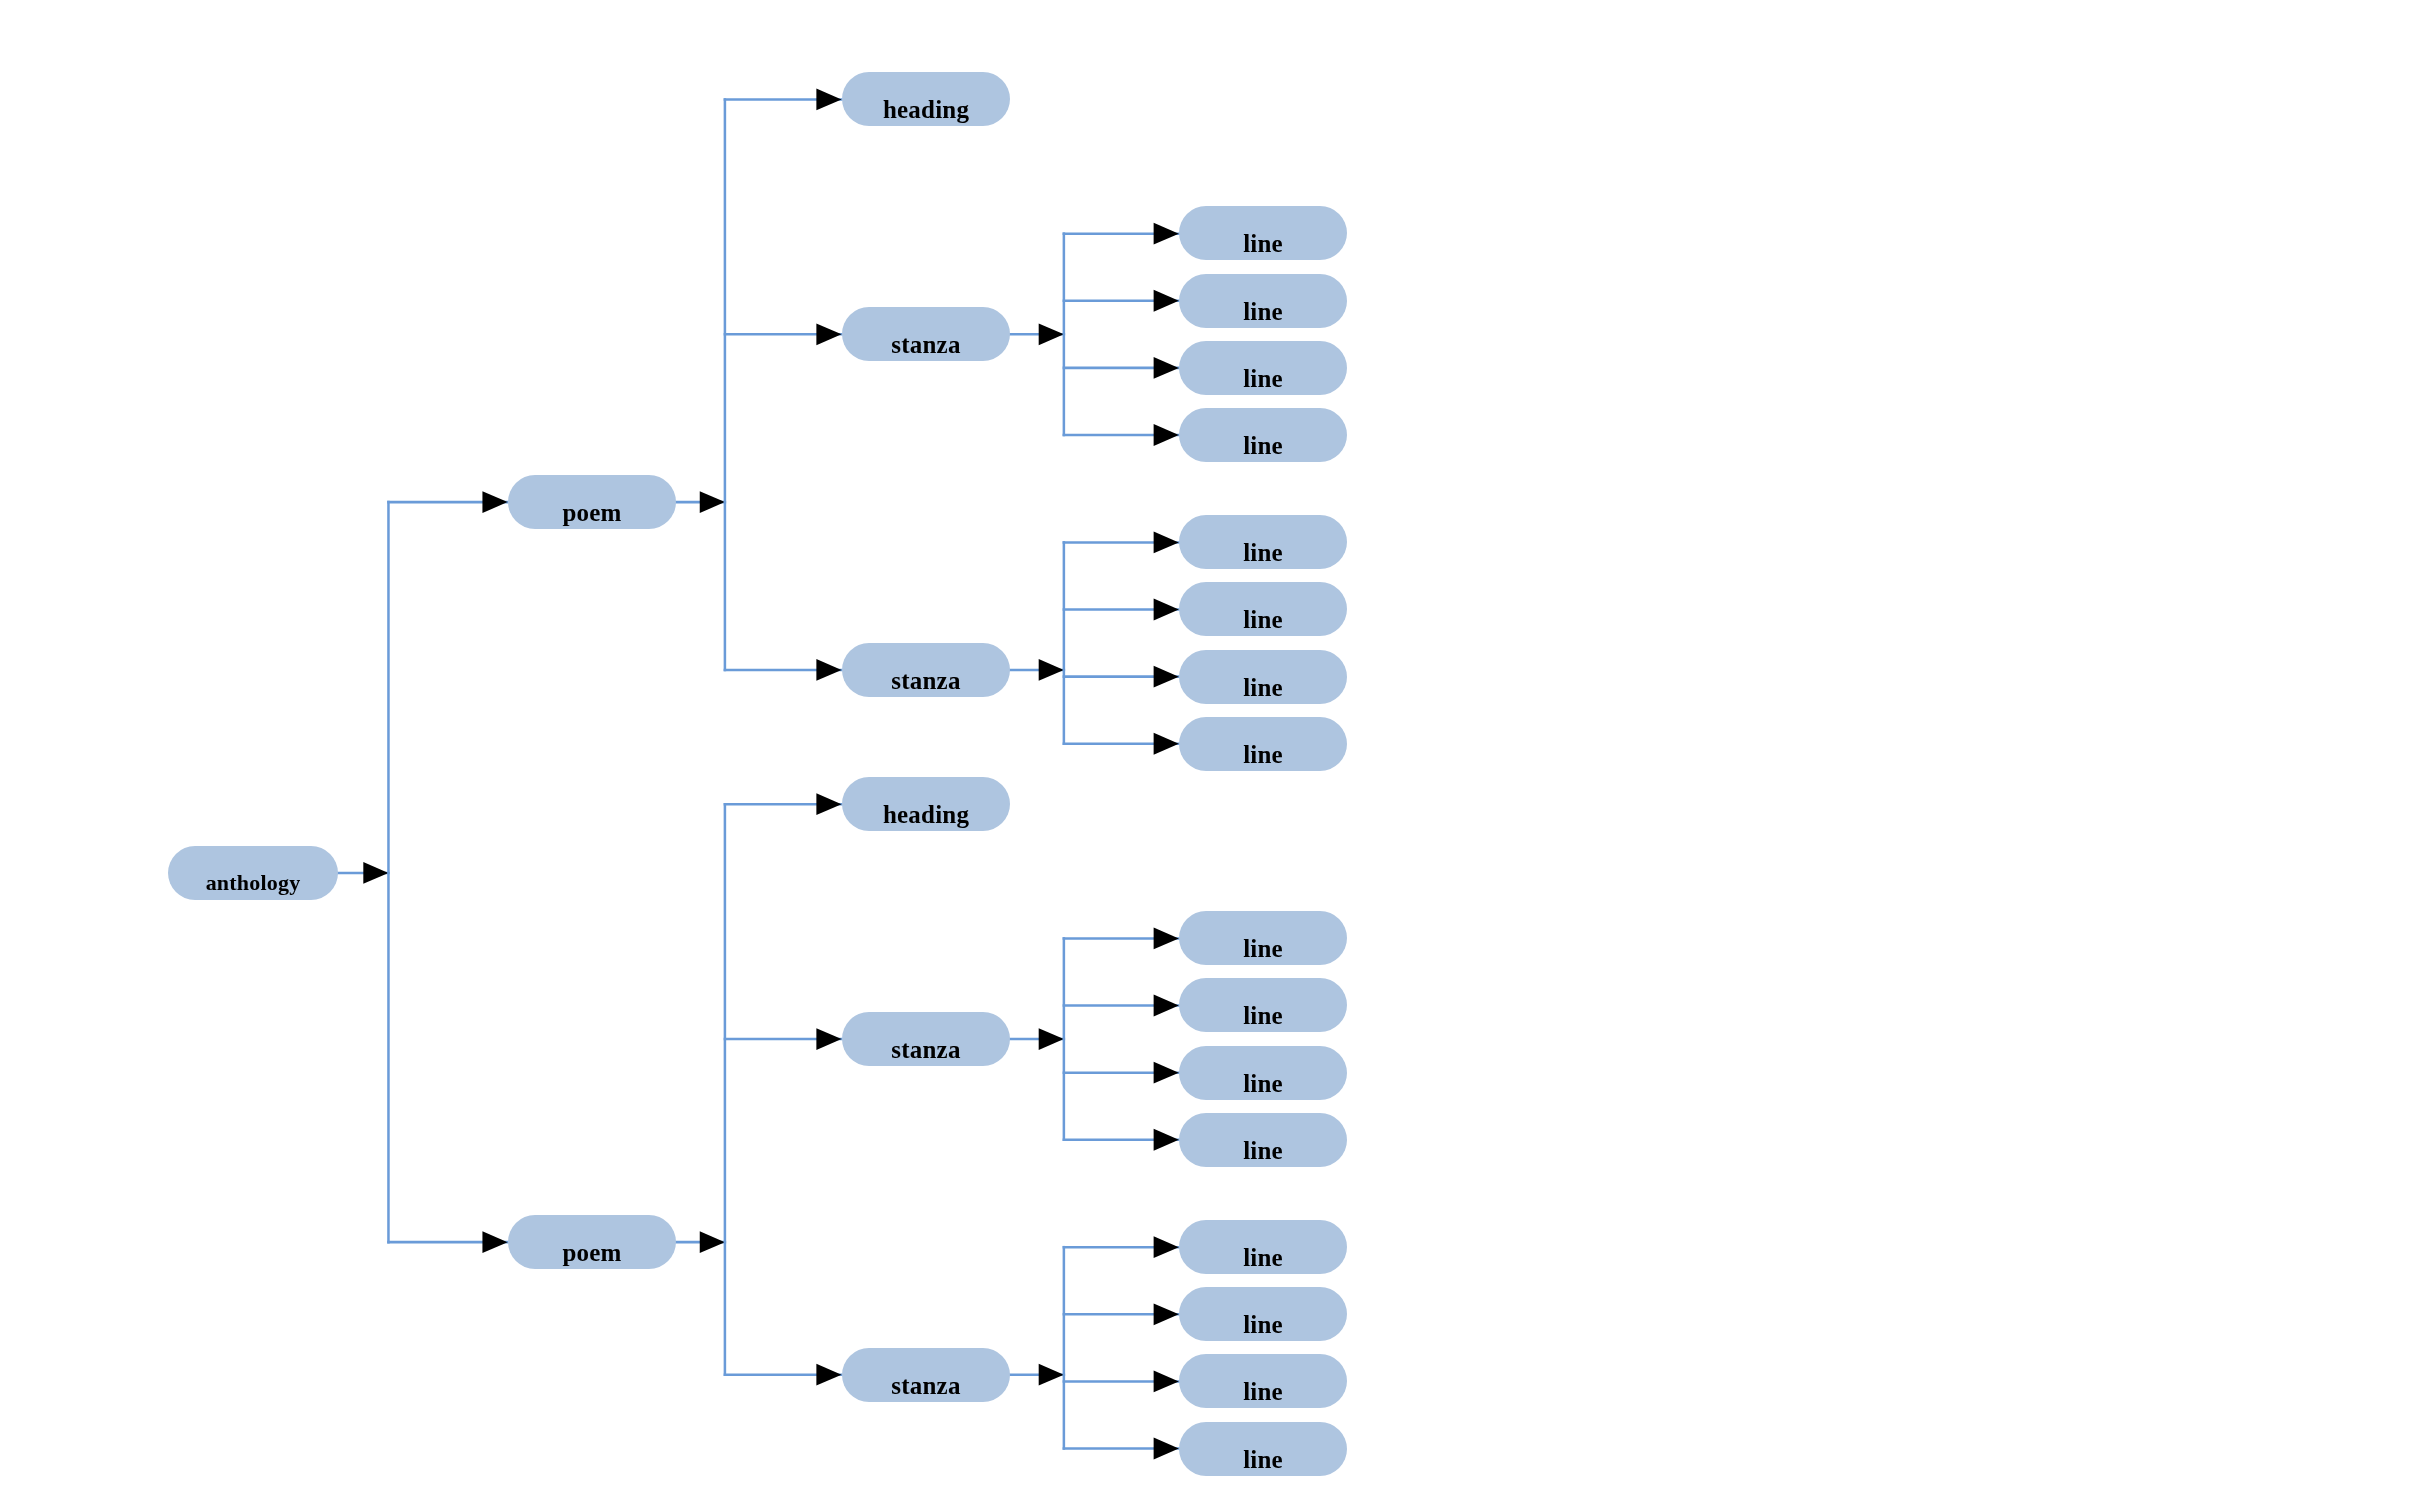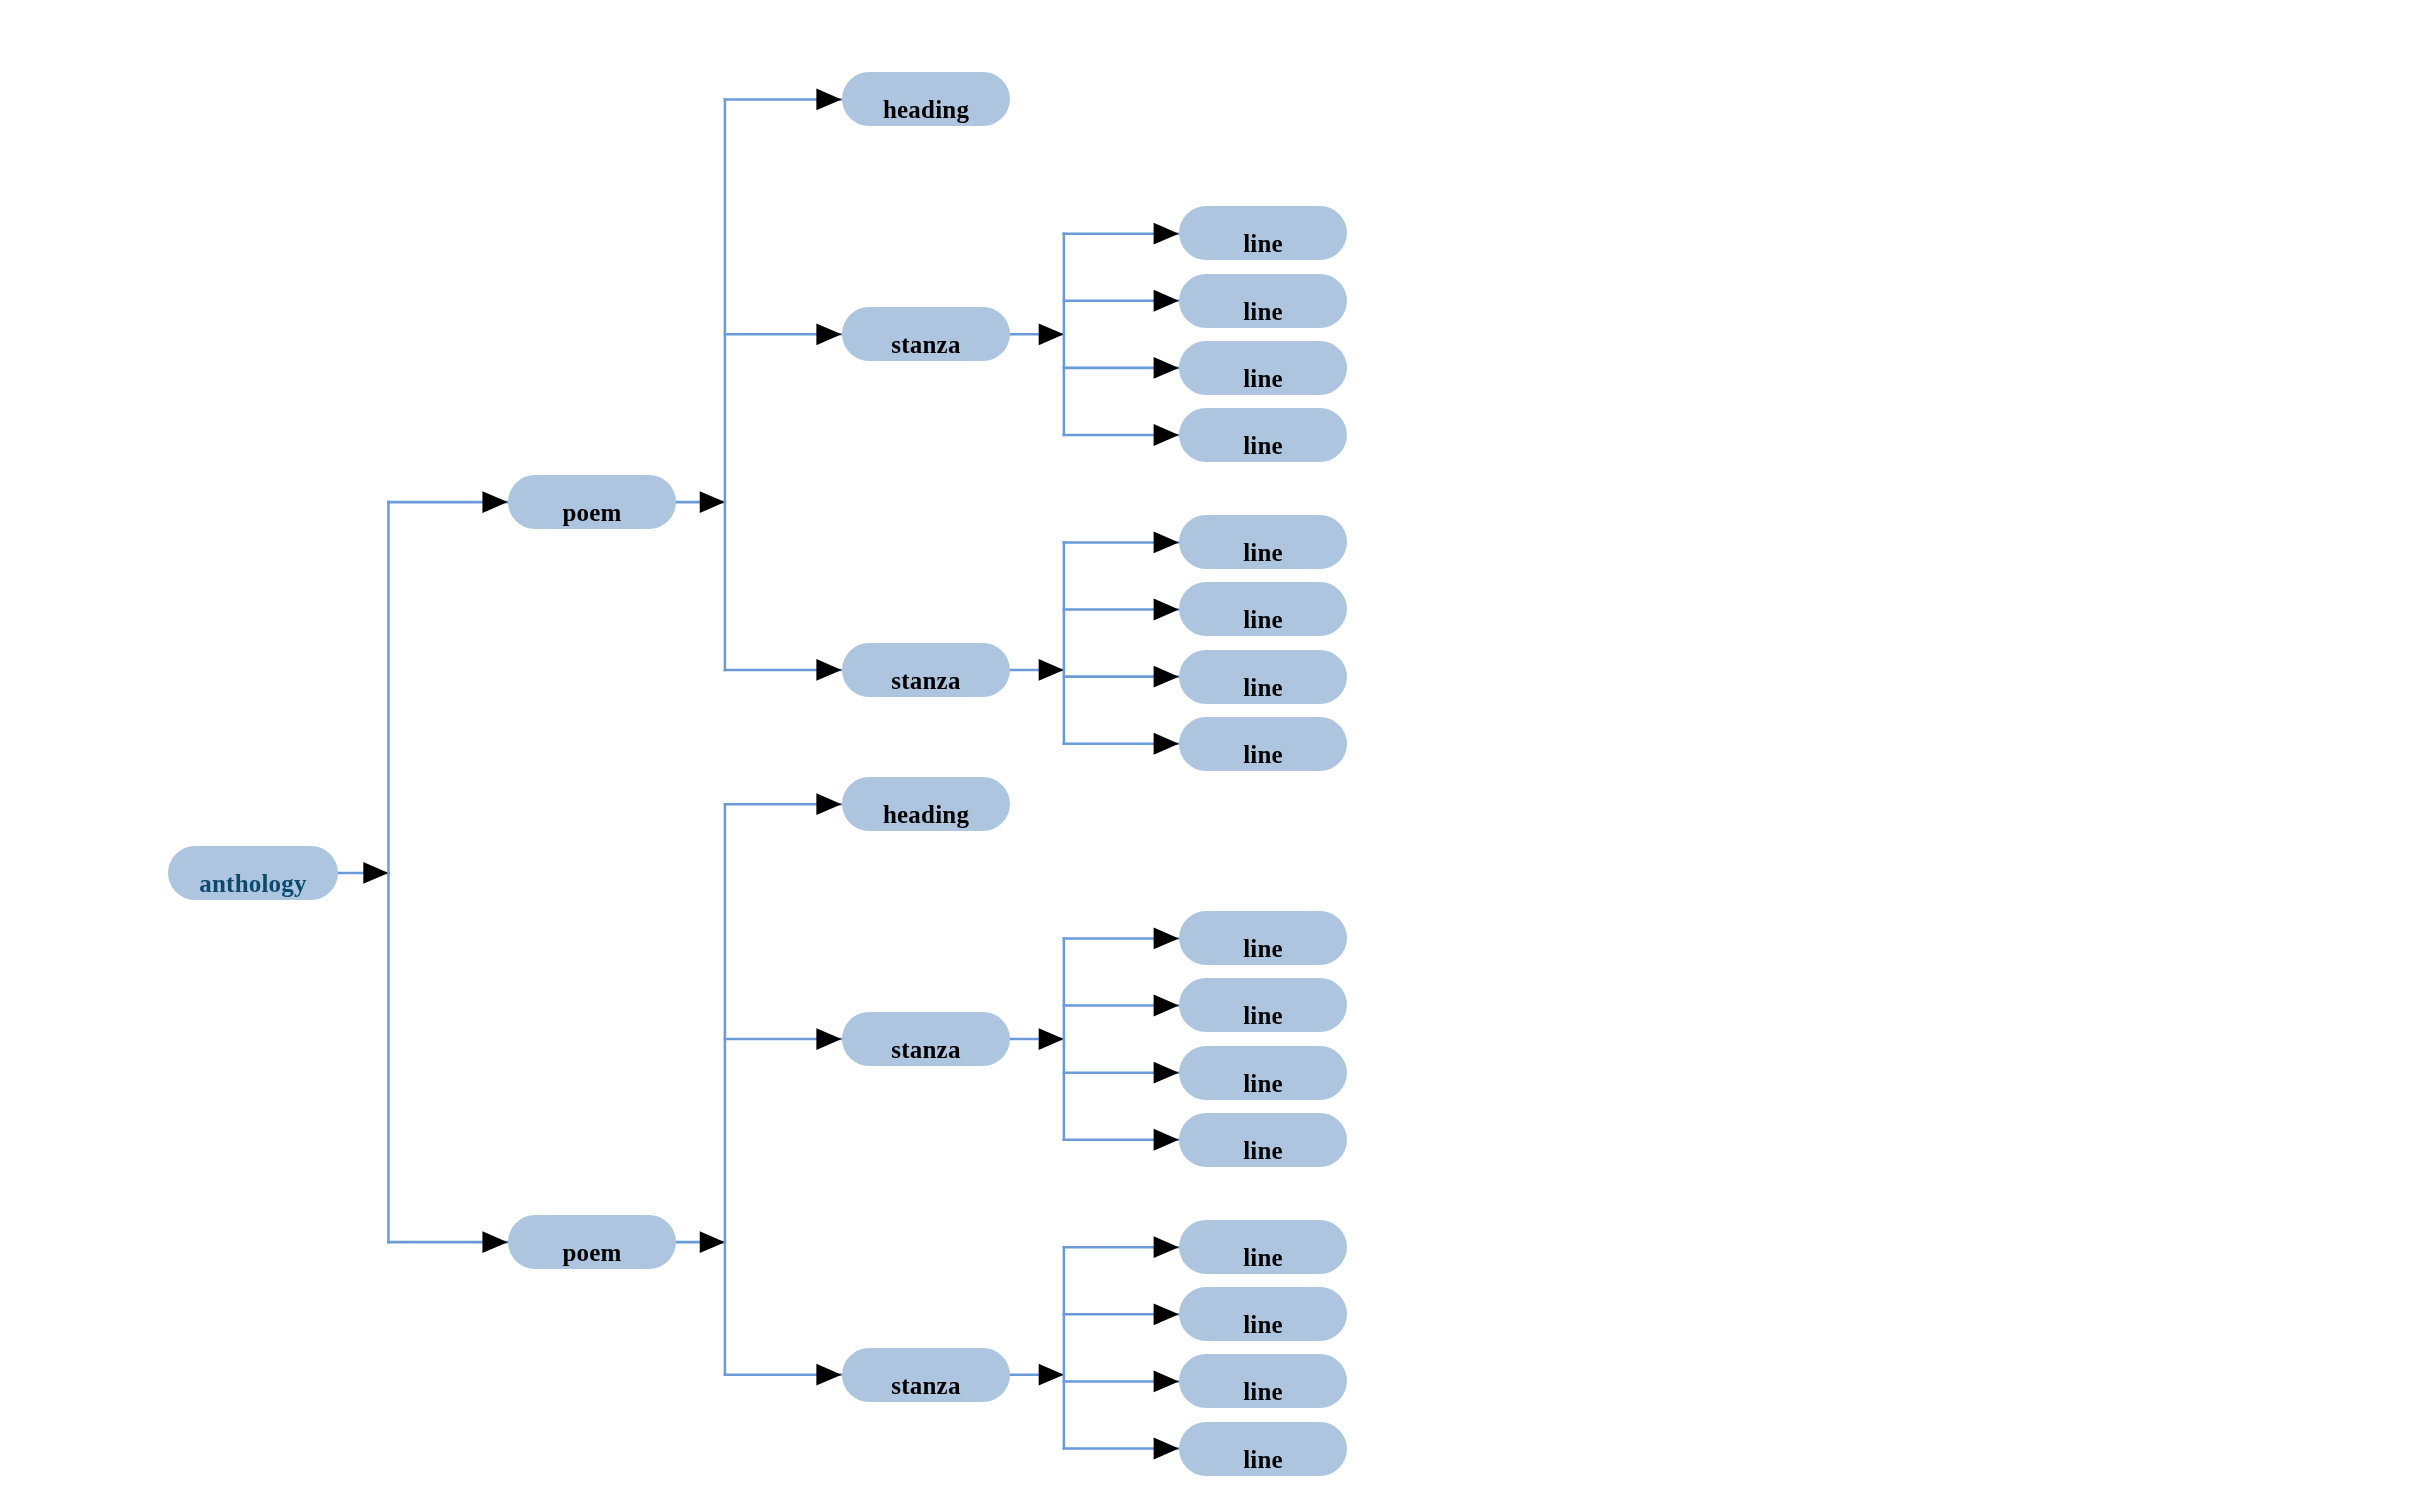--- a/index.html
+++ b/index.html
@@ -119,21 +119,21 @@
         <polygon points="1375,1473 1405,1486 1375,1499" fill="#000000"></polygon>
         <line x1="1268" y1="1566" x2="1405" y2="1566" stroke="#6a9bd8" stroke-width="3" stroke-linecap="square"></line>
         <polygon points="1375,1553 1405,1566 1375,1579" fill="#000000"></polygon>
         <line x1="1268" y1="1646" x2="1405" y2="1646" stroke="#6a9bd8" stroke-width="3" stroke-linecap="square"></line>
         <polygon points="1375,1633 1405,1646 1375,1659" fill="#000000"></polygon>
         <line x1="1268" y1="1726" x2="1405" y2="1726" stroke="#6a9bd8" stroke-width="3" stroke-linecap="square"></line>
         <polygon points="1375,1713 1405,1726 1375,1739" fill="#000000"></polygon>
       </g>
   </svg>
   <div id="node-layer">
-      <div class="node" style="left: 168px; top: 846px; width: 170px; height: 54px; background: rgb(174, 197, 224); color: #0c4a6e; font-size: 25px; align-items: center;">
+      <div class="node" style="left: 168px; top: 846px; width: 170px; height: 54px; background: rgb(174, 197, 224); color: #000000; font-size: 22px; align-items: center;">
         <span class="node-label">anthology</span>
       </div>
       <div class="node" style="left: 508px; top: 475px; width: 168px; height: 54px; background: rgb(174, 197, 224); color: rgb(0, 0, 0); font-size: 25px;">
         <span class="node-label">poem</span>
       </div>
       <div class="node" style="left: 508px; top: 1215px; width: 168px; height: 54px; background: rgb(174, 197, 224); color: rgb(0, 0, 0); font-size: 25px;">
         <span class="node-label">poem</span>
       </div>
       <div class="node" style="left: 842px; top: 72px; width: 168px; height: 54px; background: rgb(174, 197, 224); color: rgb(0, 0, 0); font-size: 25px;">
         <span class="node-label">heading</span>

